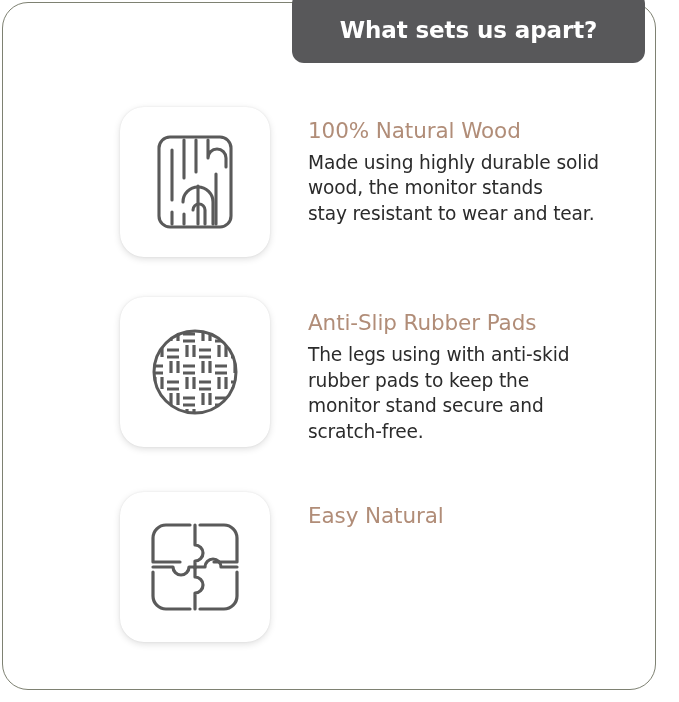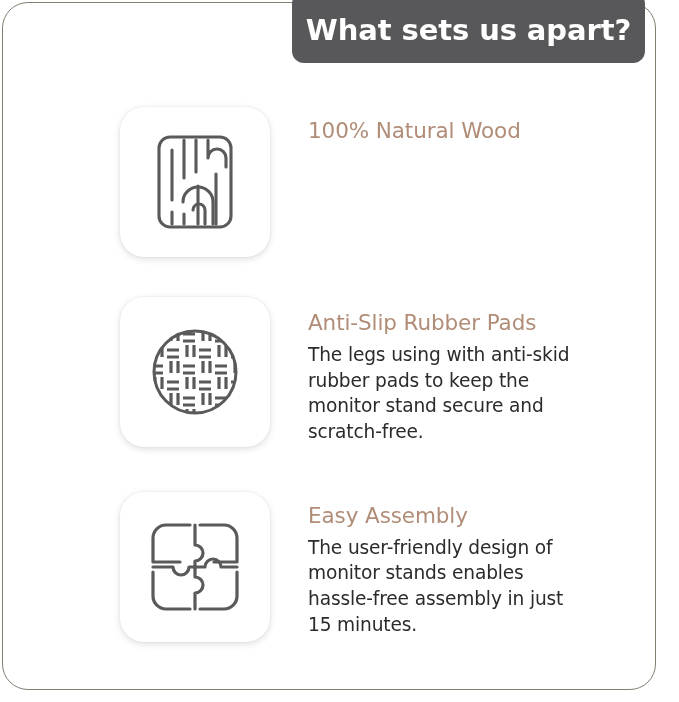--- a/index.html
+++ b/index.html
@@ -37,21 +37,21 @@
     box-sizing: border-box;
     background: #58585a;
     border-radius: 12px;
     display: flex;
     align-items: center;
     justify-content: center;
     padding-top: 6px;
   }
   .banner-title {
     color: #ffffff;
-    font-size: 29px;
+    font-size: 23px;
     font-weight: bold;
     letter-spacing: -0.1px;
     line-height: 1;
     white-space: nowrap;
   }
 
   .features {
     position: absolute;
     left: 0;
     top: 0;
@@ -130,20 +130,23 @@
           <path d="M31 68 A15 15 0 0 1 61 68 L61 90"></path>
           <path d="M41 76 A6 6 0 0 1 53 76 L53 90"></path>
           <path d="M32 80 L32 90"></path>
           <path d="M20 78 L20 90"></path>
           <path d="M46 52 L46 90"></path>
         </svg>
       </span>
     </div>
     <div class="feature-text">
       <h3 class="feature-heading">100% Natural Wood</h3>
+      <p class="feature-body">Made using highly durable solid
+wood, the monitor stands
+stay resistant to wear and tear.</p>
     </div>
   </div>
 
   <div class="feature-row row-1">
     <div class="icon-tile">
       <span>
         <svg width="96" height="96" viewBox="0 0 96 96" fill="none">
           <defs>
             <clipPath id="padClip">
               <circle cx="48" cy="48" r="41"></circle>
@@ -264,21 +267,17 @@
 
           <path d="M4 46 H24 A8 8 0 1 0 40 46 H46"></path>
 
           <path d="M88 46 H72 A8 8 0 1 0 56 46 H46"></path>
 
           <path d="M46 46 V56 A8 8 0 1 1 46 72 V88"></path>
         </svg>
       </span>
     </div>
     <div class="feature-text">
-      <h3 class="feature-heading">Easy Assembly</h3>
-      <p class="feature-body">The user-friendly design of
-monitor stands enables
-hassle-free assembly in just
-15 minutes.</p>
+      <h3 class="feature-heading">Easy Natural</h3>
     </div>
   </div>
 
 </div>
 
 </body></html>

